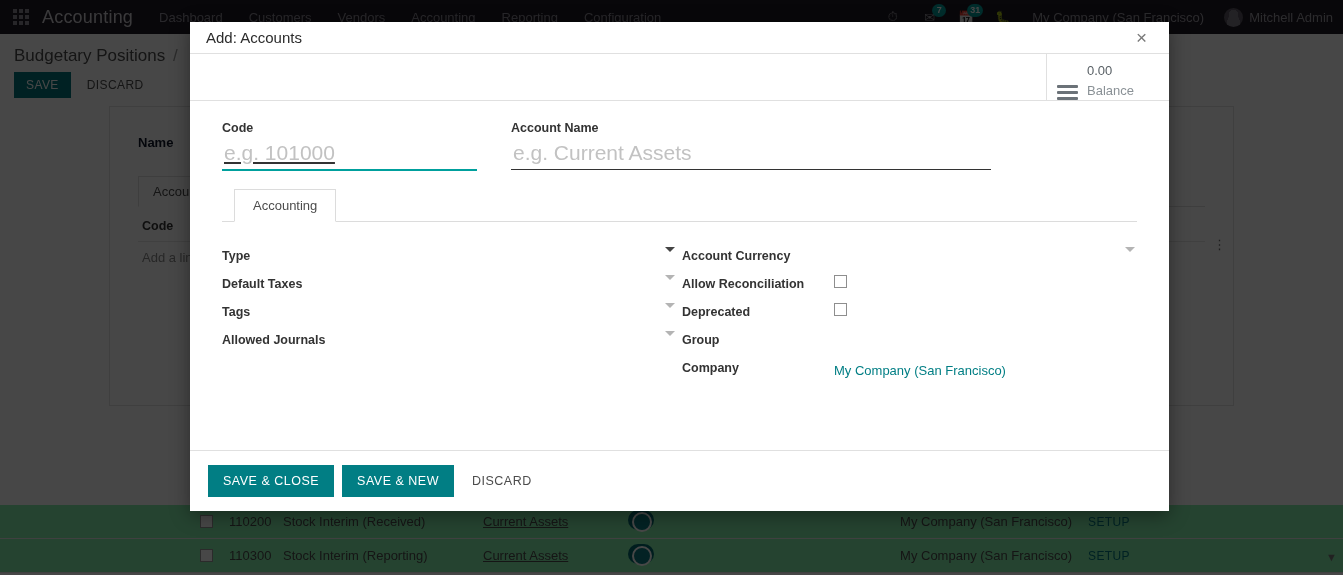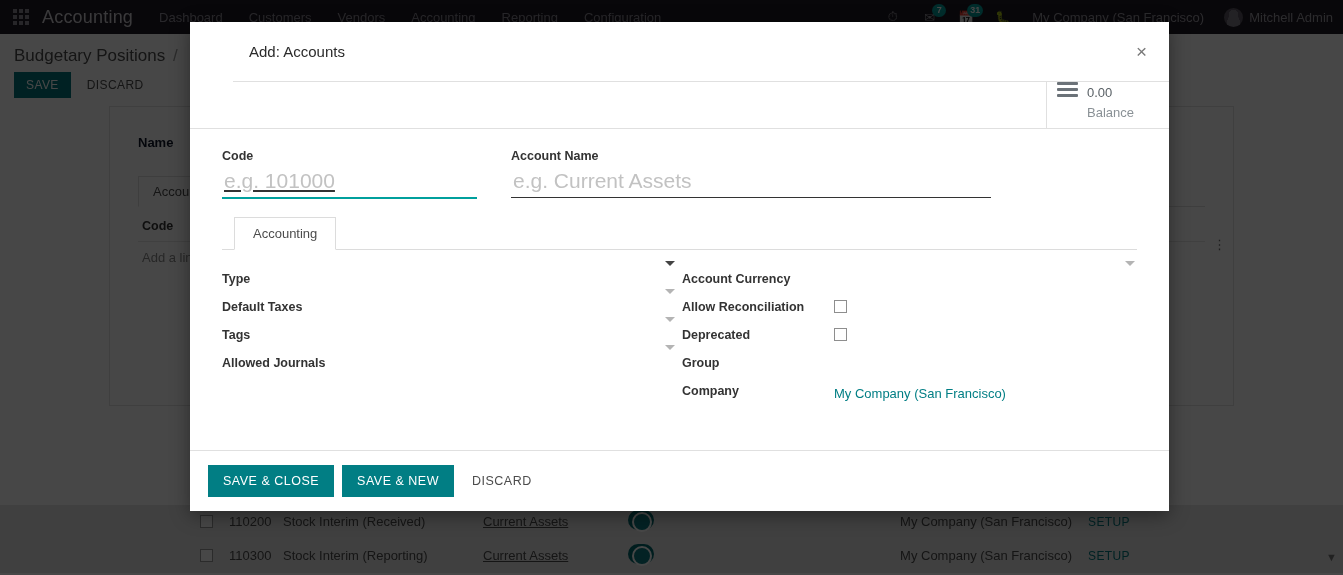--- a/index.html
+++ b/index.html
@@ -75,21 +75,21 @@
   }
   .inner-table { width: 100%; border-collapse: collapse; margin-top: 4px; }
   .inner-table th {
     text-align: left; font-size: 12.5px; color: #333; font-weight: bold;
     padding: 8px 4px; border-bottom: 1px solid #e6e6e6;
   }
   .add-line { color: #8a8a8a; font-size: 13px; padding: 8px 4px; cursor: pointer; }
   .opt-cols { position: absolute; right: 6px; top: 130px; color: #6b6b6b; font-size: 13px; cursor: pointer; letter-spacing: 1px; }
 
   
-  .bg-list { position: absolute; left: 0; right: 0; top: 505px; background: #e5e5e5; }
+  .bg-list { position: absolute; left: 0; right: 0; top: 505px; background: #86efac; }
   .bg-row {
     display: flex; align-items: center; height: 34px;
     border-bottom: 1px solid #e6e6e6; font-size: 13px; color: #4c4c4c;
     padding-left: 200px;
   }
   .bg-chk {
     width: 13px; height: 13px; border: 1px solid #9a9a9a; background: #fff;
     margin-right: 16px; flex: none; cursor: pointer;
   }
   .c-code { width: 54px; }
@@ -110,35 +110,35 @@
   .scroll-arrow { position: absolute; right: 6px; top: 46px; color: #777; font-size: 11px; cursor: pointer; }
 
   
   .overlay { position: absolute; inset: 0; background: rgba(0,0,0,.72); }
   .modal {
     position: absolute; left: 190px; top: 22px; width: 979px; height: 489px;
     background: #fff; box-shadow: 0 4px 18px rgba(0,0,0,.4);
     display: flex; flex-direction: column;
   }
   .modal-header {
-    height: 60px; display: flex; align-items: center;
-    padding: 0 18px 0 16px; border-bottom: 1px solid #e0e0e0; margin-left: 43px;
+    height: 32px; display: flex; align-items: center;
+    padding: 0 18px 0 16px; border-bottom: 1px solid #e0e0e0;
   }
   .modal-title { font-size: 15px; color: #2b2b2b; }
   .modal-close {
     margin-left: auto; font-size: 19px; color: #7a7a7a;
     line-height: 1; cursor: pointer; background: none; border: none; padding: 2px 4px;
   }
   .modal-body { flex: 1; overflow: hidden; }
 
   .statbar { display: flex; border-bottom: 1px solid #e0e0e0; height: 47px; }
   .statbar-left { flex: 1; }
   .statbar-btn {
     width: 123px; border-left: 1px solid #e0e0e0; display: flex;
-    align-items: flex-start; gap: 9px; padding: 0 10px; cursor: pointer;
+    align-items: flex-end; gap: 9px; padding: 0 10px; cursor: pointer;
   }
   .bars-icon { display: flex; flex-direction: column; gap: 3px; }
   .bars-icon i { display: block; width: 21px; height: 3px; background: #6b7278; border-radius: 1px; }
   .stat-txt { line-height: 1.25; }
   .stat-val { font-size: 13px; color: #5a6166; }
   .stat-lbl { font-size: 13px; color: #8a9196; }
 
   .form-area { padding: 20px 32px 0 32px; }
   .top-fields { display: flex; gap: 34px; }
   .tf { display: flex; flex-direction: column; }
@@ -157,21 +157,21 @@
   .tabs-row { margin-top: 18px; border-bottom: 1px solid #dcdcdc; display: flex; padding-left: 12px; }
   .mtab {
     font-size: 13px; color: #4c4c4c; padding: 8px 18px;
     border: 1px solid #dcdcdc; border-bottom: 1px solid #fff;
     margin-bottom: -1px; background: #fff; cursor: pointer;
   }
 
   .grid2 { display: flex; padding-top: 22px; }
   .col { width: 455px; }
   .col.right { margin-left: 5px; }
-  .row2 { display: flex; align-items: flex-start; height: 28px; margin-bottom: 0; }
+  .row2 { display: flex; align-items: center; height: 28px; margin-bottom: 0; }
   .lbl { width: 152px; font-size: 12.5px; color: #333; font-weight: bold; padding-bottom: 4px; flex: none; }
   .ctl { flex: 1; position: relative; }
   .line { border-bottom: 1px solid #cfcfcf; height: 22px; }
   .line.required { border-bottom: 1px solid #222; }
   .caret {
     position: absolute; right: 2px; bottom: 6px;
     width: 0; height: 0; border-left: 5px solid transparent;
     border-right: 5px solid transparent; border-top: 5px solid #b4b4b4;
   }
   .caret.dark { border-top-color: #444; }

